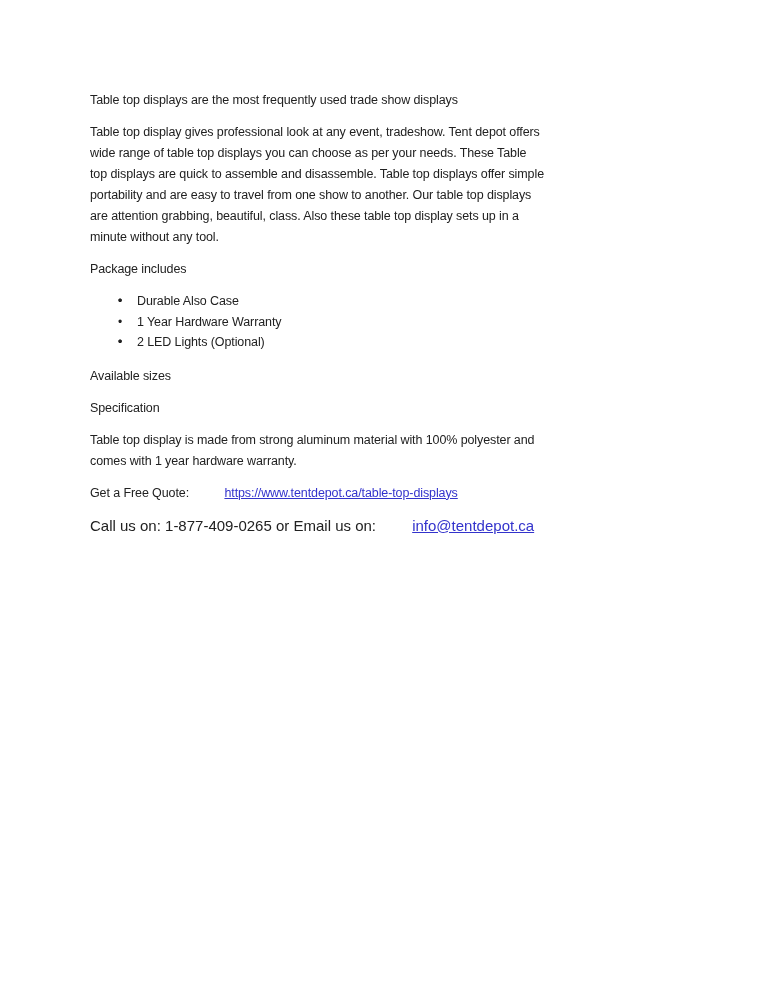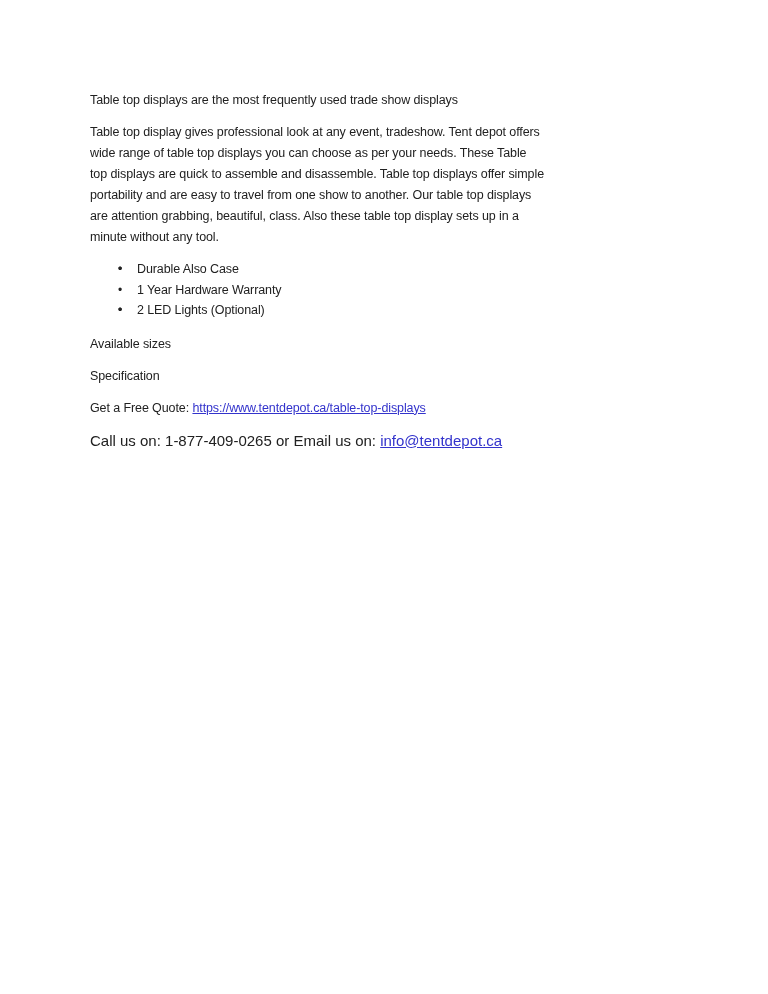--- a/index.html
+++ b/index.html
@@ -41,35 +41,37 @@
   ul.package-list li .bullet {
     position: absolute;
     left: 28px;
     top: 0;
     font-size: 12px;
   }
   a.doc-link {
     color: var(--link-color, #3333cc);
     text-decoration: underline;
     cursor: pointer;
+    margin-left: 32px;
   }
   .contact-line {
     font-size: 15px;
     letter-spacing: 0;
   }
 </style>
 </head>
 <body style="background: rgb(255, 255, 255);">
 
 <div class="doc-page" style="color: rgb(33, 33, 33);">
 
   <p>Table top displays are the most frequently used trade show displays</p>
 
   <p>Table top display gives professional look at any event, tradeshow. Tent depot offers wide range of table top displays you can choose as per your needs. These Table top displays are quick to assemble and disassemble. Table top displays offer simple portability and are easy to travel from one show to another. Our table top displays are attention grabbing, beautiful, class. Also these table top display sets up in a minute without any tool.</p>
 
+  <p>Package includes</p>
 
   <ul class="package-list">
     <li>
       <span class="bullet">•</span>
     </li>
     <li>
       <span class="bullet">•</span>
       <span>Durable Also Case</span>
     </li>
     <li>
@@ -83,18 +85,19 @@
       <span class="bullet">•</span>
       <span>2 LED Lights (Optional)</span>
     </li>
   </ul>
 
   <p>Available sizes</p>
 
 
   <p>Specification</p>
 
+  <p>Table top display is made from strong aluminum material with 100% polyester and comes with 1 year hardware warranty.</p>
 
   <p><span>Get a Free Quote: </span><a class="doc-link">https://www.tentdepot.ca/table-top-displays</a></p>
 
   <p class="contact-line"><span>Call us on: 1-877-409-0265 or Email us on: </span><a class="doc-link">info@tentdepot.ca</a></p>
 
 </div>
 
 </body></html>

